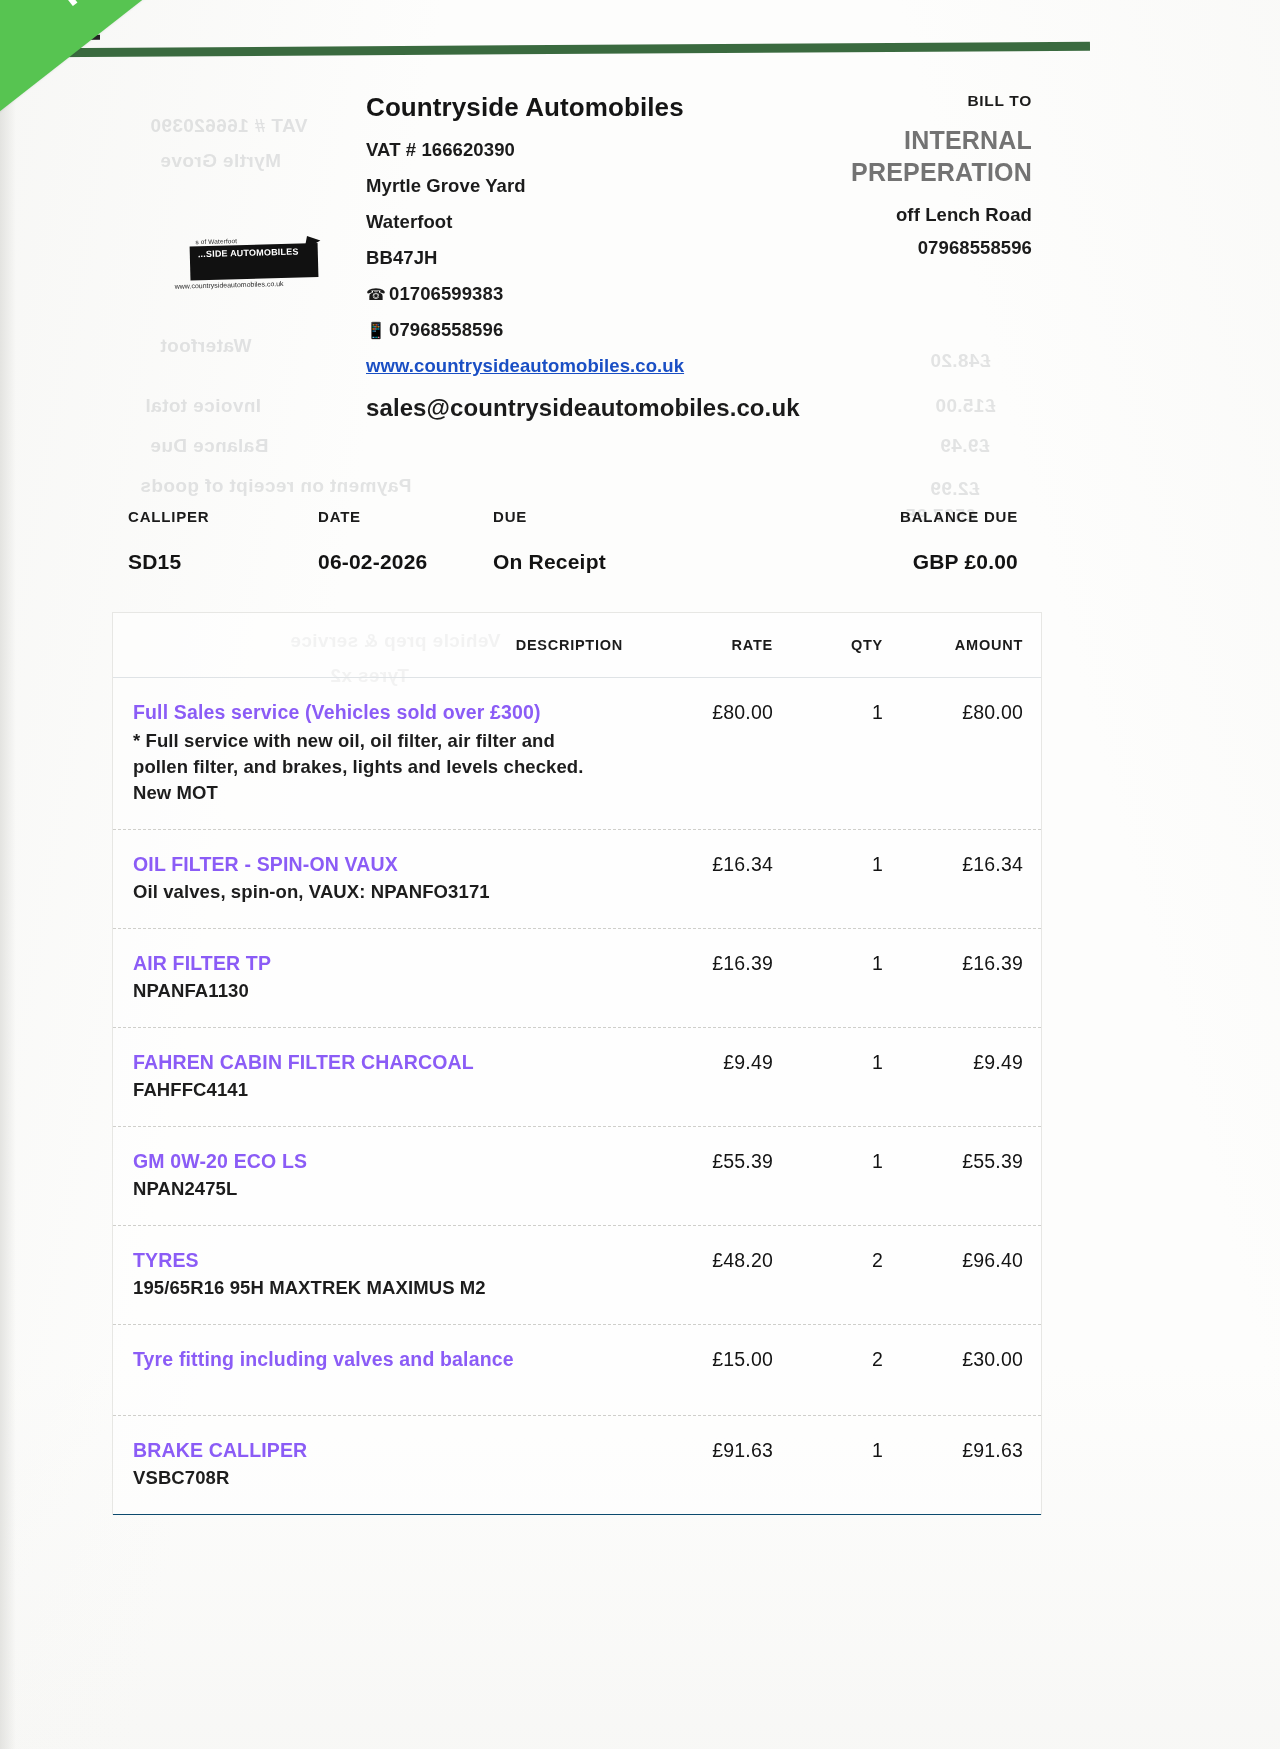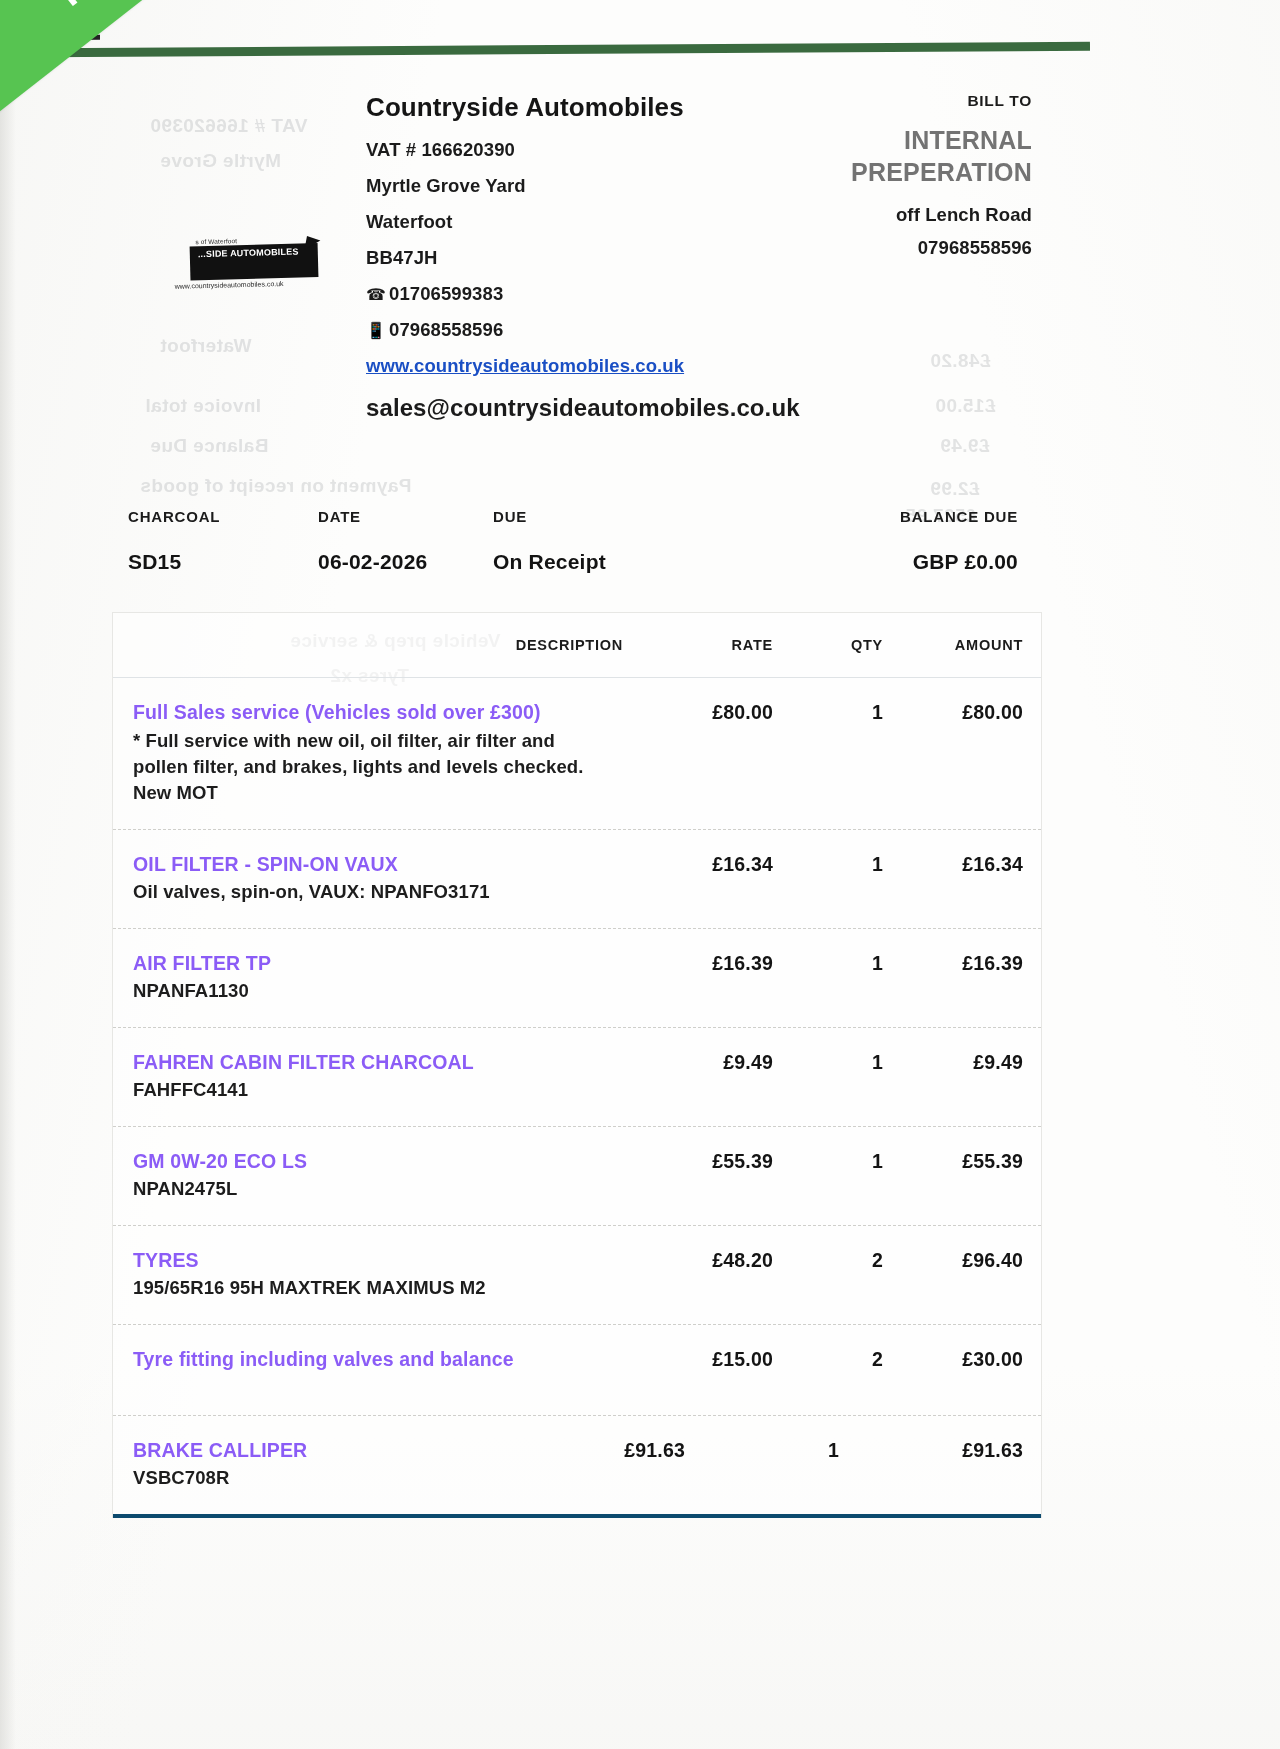--- a/index.html
+++ b/index.html
@@ -248,26 +248,26 @@
   .col-qty    { width: 110px; text-align: right; }
   .col-amount { width: 140px; text-align: right; }
 
   .row {
     display: flex;
     align-items: flex-start;
     padding: 22px 18px 22px 20px;
     border-bottom: 1px dashed #cfcfcb;
     min-height: 46px;
   }
-  .row:last-child { border-bottom: 4px solid #0c4a6e; gap: 44px; }
+  .row:last-child { border-bottom: 1px solid #0c4a6e; }
   .row .col-rate,
   .row .col-qty,
   .row .col-amount {
     font-size: 19.5px;
-    font-weight: bold;
+    font-weight: normal;
     color: #141414;
     padding-top: 1px;
     letter-spacing: 0.2px;
   }
   .desc-title {
     font-size: 19.5px;
     font-weight: bold;
     color: #8b5cf6;
     letter-spacing: 0.15px;
     line-height: 1.32;
@@ -376,21 +376,21 @@
 
   <div class="billto">
     <div class="billto-label">BILL TO</div>
     <div class="billto-name">INTERNAL PREPERATION</div>
     <div class="billto-line">off Lench Road</div>
     <div class="billto-line">07968558596</div>
   </div>
 
   <div class="meta">
     <div class="meta-row">
-      <div class="meta-label c-invoice">CHARCOAL</div>
+      <div class="meta-label c-invoice">CALLIPER</div>
       <div class="meta-label c-date">DATE</div>
       <div class="meta-label c-due">DUE</div>
       <div class="meta-label c-balance">BALANCE DUE</div>
     </div>
     <div class="meta-row" style="margin-top:12px;text-decoration:underline;">
       <div class="meta-value c-invoice">SD15</div>
       <div class="meta-value c-date">06-02-2026</div>
       <div class="meta-value c-due">On Receipt</div>
       <div class="meta-value c-balance">GBP £0.00</div>
     </div>

